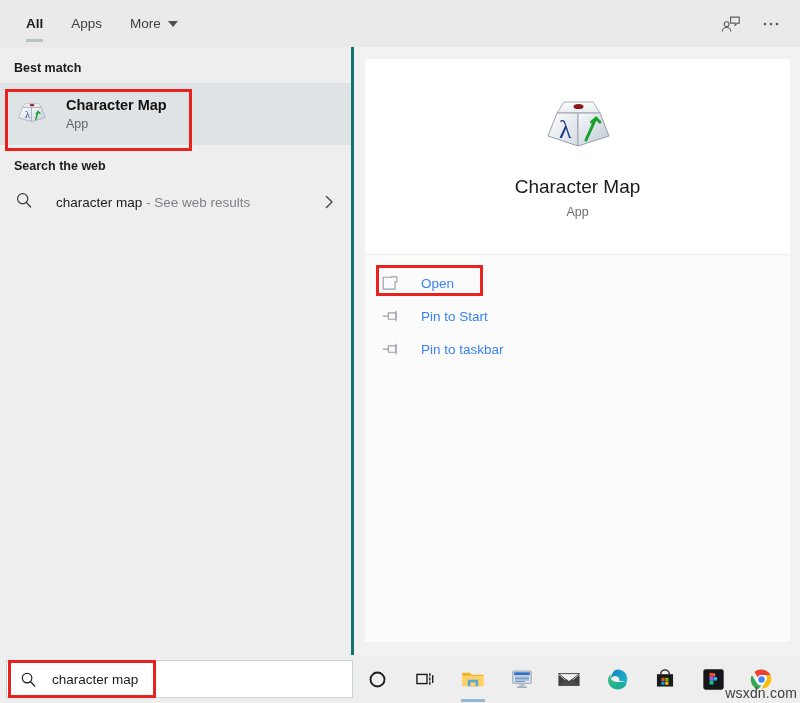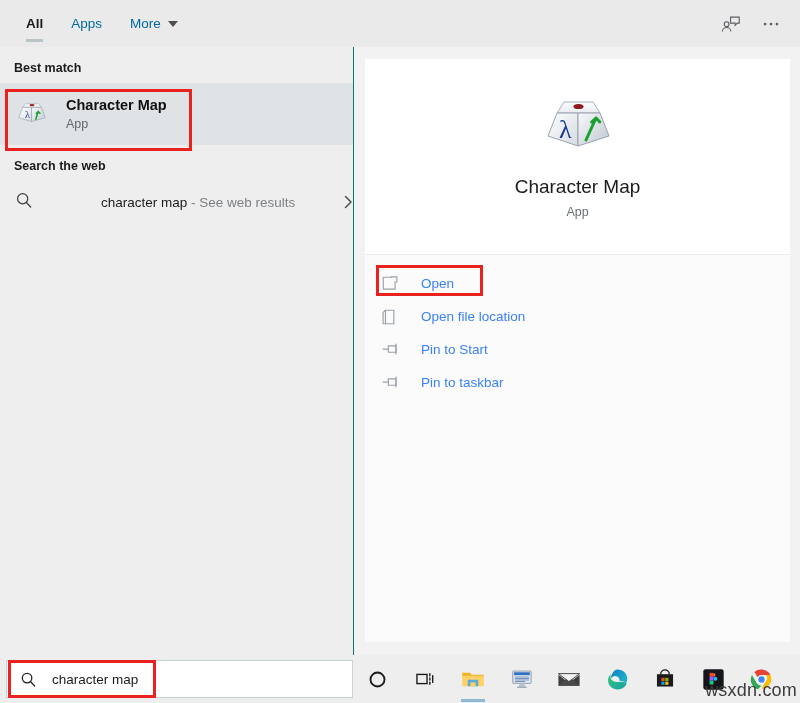--- a/index.html
+++ b/index.html
@@ -26,21 +26,21 @@
     background:#eaeaea;
     display:flex; align-items:flex-start;
   }
   .tabs { display:flex; align-items:center; height:47px; padding-left:12px; }
   .tab {
     position:relative;
     height:47px;
     display:flex; align-items:center;
     padding:0 14px;
     font-size:13.5px;
-    color:#0369a1;
+    color:#404040;
     cursor:default;
     white-space:nowrap;
   }
   .tab.active { color:#1b1b1b; font-weight:bold; }
   .tab.active:after {
     content:""; position:absolute; left:14px; right:14px; bottom:5px;
     height:3px; background:#b9c4c9;
   }
   .tab .caret {
     display:inline-block; margin-left:7px;
@@ -52,21 +52,21 @@
   .header-right {
     margin-left:auto; display:flex; align-items:center; gap:18px;
     padding-right:18px; height:47px;
   }
   .hicon { width:22px; height:22px; color:#5a5f63; display:block; }
 
   
   #leftpane {
     position:absolute; left:0; top:47px; width:354px; height:608px;
     background:#eeeeee;
-    border-right:1px solid #0f766e;
+    border-right:3px solid #0f766e;
   }
   #rightpane {
     position:absolute; left:355px; top:47px; width:445px; height:608px;
     background:#f2f2f2;
     padding:12px 10px 0 10px;
   }
 
   
   .section-label {
     font-size:12.5px; font-weight:bold; color:#1b1b1b;
@@ -83,21 +83,20 @@
   .result-icon { width:36px; height:36px; flex:0 0 36px; margin-right:16px;
                  display:flex; align-items:center; justify-content:center; }
   .result-texts { display:flex; flex-direction:column; justify-content:center; line-height:1.25; }
   .result-title { font-size:14.5px; color:#101010; font-weight:bold; }
   .result-sub { font-size:12.5px; color:#62676b; margin-top:3px; }
 
   .web-row {
     display:flex; align-items:center;
     height:42px; padding:0 14px 0 14px;
     cursor:default;
-    gap:45px;
   }
   .web-row .mag { flex:0 0 24px; width:24px; height:24px; margin-right:18px; color:#3c4145; }
   .web-text { font-size:13.5px; color:#1b1b1b; white-space:nowrap; }
   .web-text .muted { color:#7d8185; }
   .web-chevron { margin-left:auto; color:#4b5055; width:16px; height:16px; }
 
   
   #preview-card {
     background:#ffffff;
     height:196px;
@@ -155,21 +154,21 @@
     display:flex; align-items:center; justify-content:center;
     position:relative;
   }
   .tb-item.active:after {
     content:""; position:absolute; bottom:1px; left:12px; right:12px;
     height:3px; background:#8fb8d4;
   }
 
   #watermark {
     position:absolute; right:3px; bottom:2px;
-    font-size:18px; color:#3c3c3c;
+    font-size:14px; color:#3c3c3c;
     letter-spacing:0.2px;
   }
 
   svg { display:block; }
 </style>
 </head>
 <body>
 
 <div id="root">
 
@@ -309,29 +308,20 @@
           <span class="action-icon">
             <svg viewBox="0 0 22 22" width="20" height="20" fill="none" stroke="#9aa4ab" stroke-width="1.3">
               <path d="M13.2 3.6H3.6v13h13V7.6"></path>
               <polyline points="12.4,3.2 18.6,3.2 18.6,9.2" stroke-linecap="round" stroke-linejoin="round"></polyline>
             </svg>
           </span>
           <span class="action-label">Open</span>
         </div>
 
 
-        <div class="action-row">
-          <span class="action-icon">
-            <svg viewBox="0 0 22 22" width="20" height="20" fill="none" stroke="#9aa4ab" stroke-width="1.3">
-              <path d="M6 3.6h9.2v14.8H6z"></path>
-              <path d="M6 3.6 3.4 6v12.4L6 18.4"></path>
-            </svg>
-          </span>
-          <span class="action-label">Open file location</span>
-        </div>
 
         <div class="action-row">
           <span class="action-icon">
             <svg viewBox="0 0 22 22" width="20" height="20" fill="none" stroke="#9aa4ab" stroke-width="1.3">
               <path d="M9.2 6.5h8.4v7h-8.4z"></path>
               <line x1="9.2" y1="10" x2="3.4" y2="10" stroke-linecap="round"></line>
               <line x1="17.6" y1="4.6" x2="17.6" y2="15.4" stroke-linecap="round"></line>
             </svg>
           </span>
           <span class="action-label">Pin to Start</span>

